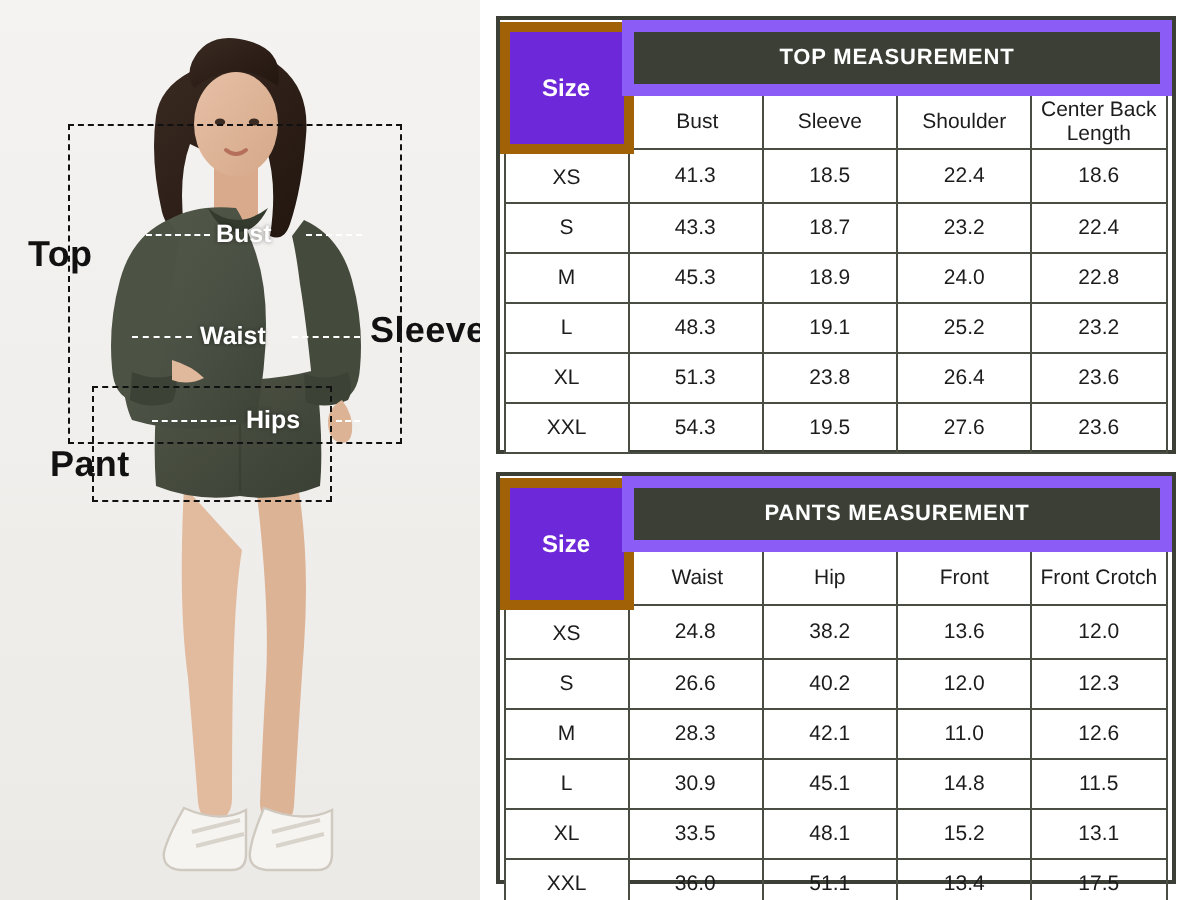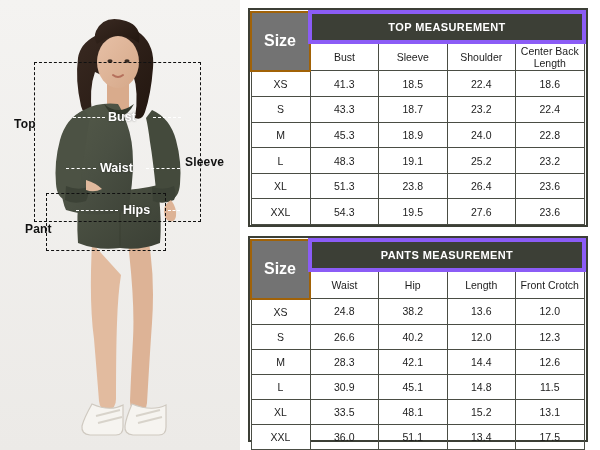--- a/index.html
+++ b/index.html
@@ -51,21 +51,21 @@
   }
   .dash-box.pant-box {
     left: 46px;
     top: 193px;
     width: 120px;
     height: 58px;
   }
 
   .dash-label {
     position: absolute;
-    font-size: 12px;
+    font-size: 18px;
     font-weight: 700;
     color: #111;
     letter-spacing: .2px;
     white-space: nowrap;
   }
   .dash-label.lbl-top   { left: 14px;  top: 117px; }
   .dash-label.lbl-pant  { left: 25px;  top: 222px; }
   .dash-label.lbl-sleeve{ left: 185px; top: 155px; }
 
   .white-label {
@@ -125,29 +125,29 @@
     text-align: center;
     padding: 0;
   }
   .banner {
     background: #3c3f36;
     color: #ffffff;
     font-size: 11px;
     font-weight: 700;
     letter-spacing: .4px;
     height: 26px;
-    border: 4px solid #8b5cf6;
+    border: 6px solid #8b5cf6;
   }
   .size-head {
-    background: #737373;
+    background: #6d28d9;
     color: #ffffff;
-    font-size: 16px;
+    font-size: 12px;
     font-weight: 700;
     width: 56px;
-    border: 2px solid #a16207;
+    border: 5px solid #a16207;
   }
   .sub-head {
     background: #ffffff;
     color: #1c1c1c;
     font-weight: 400;
     font-size: 10.5px;
     height: 26px;
   }
   .sub-head.two-line { line-height: 1.15; }
   tbody td { height: 24px; margin-left: 32px; }
@@ -316,21 +316,21 @@
     <div class="table-card pant-card">
       <table>
         <thead>
           <tr>
             <th class="size-head" rowspan="2">Size</th>
             <th class="banner" colspan="4">PANTS MEASUREMENT</th>
           </tr>
           <tr>
             <th class="sub-head">Waist</th>
             <th class="sub-head">Hip</th>
-            <th class="sub-head">Length</th>
+            <th class="sub-head">Front</th>
             <th class="sub-head">Front Crotch</th>
           </tr>
         </thead>
         <tbody>
           <tr>
             <td class="size-cell">XS</td>
             <td>24.8</td>
             <td>38.2</td>
             <td>13.6</td>
             <td>12.0</td>
@@ -339,21 +339,21 @@
             <td class="size-cell">S</td>
             <td>26.6</td>
             <td>40.2</td>
             <td>12.0</td>
             <td>12.3</td>
           </tr>
           <tr>
             <td class="size-cell">M</td>
             <td>28.3</td>
             <td>42.1</td>
-            <td>14.4</td>
+            <td>11.0</td>
             <td>12.6</td>
           </tr>
           <tr>
             <td class="size-cell">L</td>
             <td>30.9</td>
             <td>45.1</td>
             <td>14.8</td>
             <td>11.5</td>
           </tr>
           <tr>

